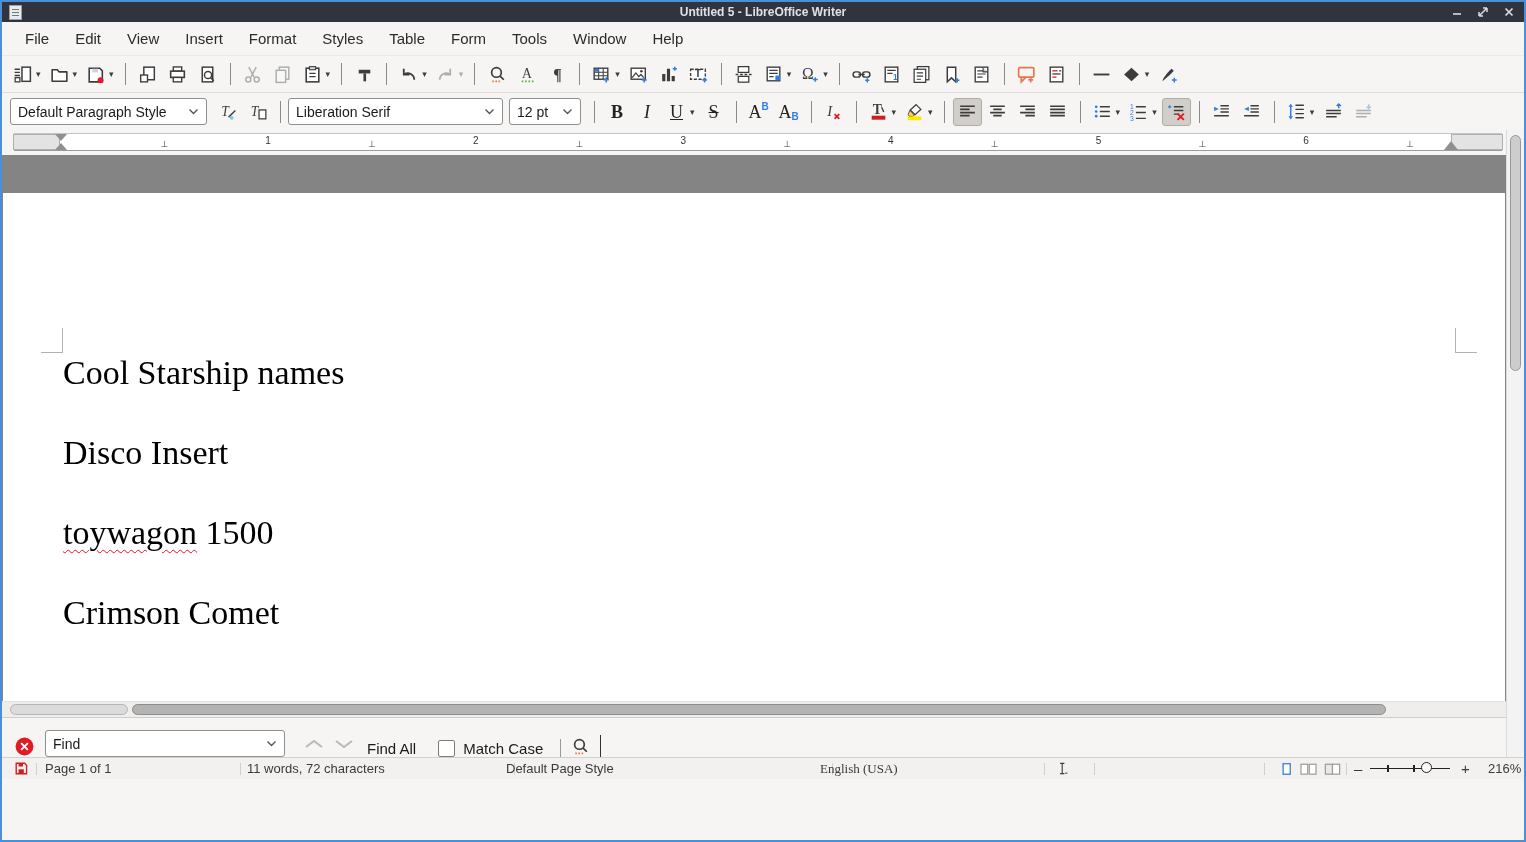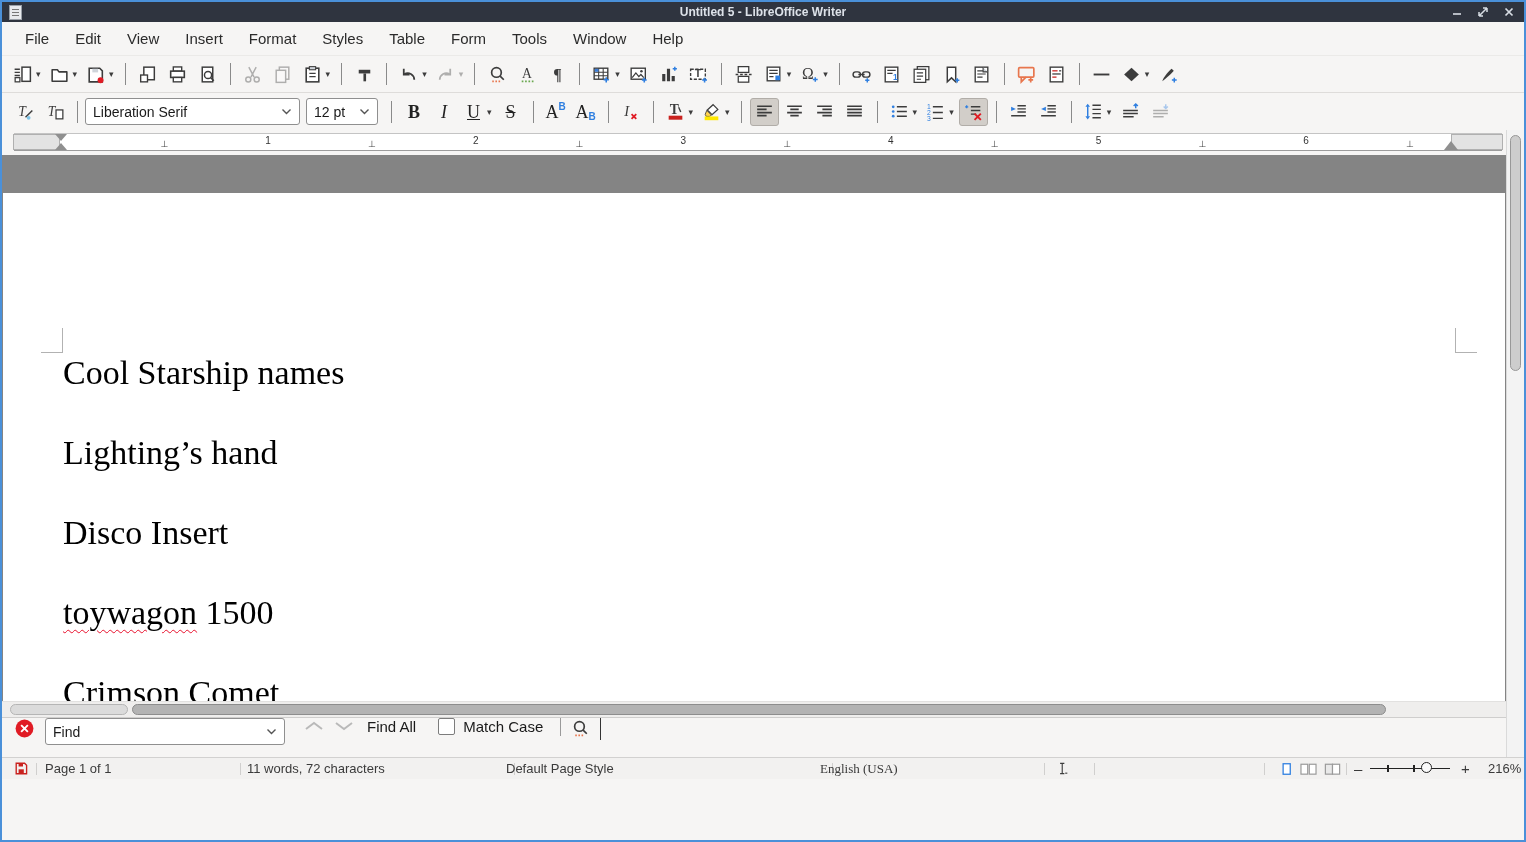--- a/index.html
+++ b/index.html
@@ -80,21 +80,21 @@
   .vthumb { position:absolute; left:3px; top:5px; width:11px; height:236px; background:#cdcdcd;
              border:1px solid #989898; border-radius:7px; }
   .hscroll { height:16px; background:#efeeed; position:relative; margin-right:18px;
              border-top:1px solid #e2e1e0; }
   .hthumb-light { position:absolute; left:8px; top:2px; width:118px; height:11px; background:#dbdbdb;
              border:1px solid #b5b5b5; border-radius:6px; }
   .hthumb-dark { position:absolute; left:130px; top:2px; width:1254px; height:11px; background:#b3b3b3;
              border:1px solid #8d8d8d; border-radius:6px; }
 
   
-  .findbar { height:40px; background:#f6f5f4; border-top:1px solid #cfcecd; display:flex; align-items:flex-start; }
+  .findbar { height:40px; background:#f6f5f4; border-top:1px solid #cfcecd; display:flex; align-items:flex-end; }
   .find-close { margin:0 10px 0 12px; display:flex; }
   .find-combo { width:240px; height:27px; }
   .find-nav { margin:0 4px; color:#b9b9b9; font-size:17px; }
   .find-label { font-size:15px; color:#1a1a1a; margin:0 8px; }
   .checkbox { width:17px; height:17px; background:#fff; border:1px solid #7c7c7c; border-radius:2px; margin-left:14px; }
   .fsep { width:1px; height:18px; background:#9a9a9a; margin:0 9px; }
   .fsep.dark { height:22px; background:#333; }
 
   
   .statusbar { height:22px; background:#f2f1f0; border-top:1px solid #d2d1d0; position:relative;
@@ -439,20 +439,28 @@
         <span class="ic">
           <svg width="21" height="21" viewBox="0 0 20 20">
             <path d="M4 16.5c1-4 7-10.5 9-12l2 2c-1.5 2-8 8-11 10z" fill="#3c3c3c"></path>
             <path d="M15.5 13v4.5M13.2 15.2h4.6" stroke="#2f7fe0" stroke-width="1.4"></path>
           </svg>
         </span>
       </div>
     </div>
 
   <div class="toolbar fmt">
+    <div class="combo combo-para">
+      <span>Default Paragraph Style</span>
+      <span class="cv">
+          <svg width="11" height="8" viewBox="0 0 11 8">
+            <path d="M1.5 1.5l4 4 4-4" fill="none" stroke="#555" stroke-width="1.4"></path>
+          </svg>
+        </span>
+    </div>
     <div style="display:flex;">
         <div class="tbtn">
           <span class="ic">
             <svg width="21" height="21" viewBox="0 0 20 20">
               <text x="3" y="14" font-size="13" font-family="serif" font-style="italic" fill="#3c3c3c">T</text>
               <path d="M10 15.5l6.5-6.5" stroke="#3c3c3c" stroke-width="1.4"></path>
               <circle cx="13" cy="16" r="1.8" fill="#7ec4e8"></circle>
             </svg>
           </span>
         </div>
@@ -679,21 +687,20 @@
         <span class="rtick" style="left: 1395.9px;">⊥</span>
       </div>
   </div>
 
   <div class="docarea">
     <div class="page">
       <div class="corner tl"></div>
       <div class="corner tr"></div>
       <div class="pagetext">
           <p><span>Cool Starship names</span></p>
-          <p><span>Lighting’s hand</span></p>
           <p><span>Disco Insert</span></p>
           <p><span class="spell">toywagon</span><span> 1500</span></p>
           <p><span>Crimson Comet</span></p>
         </div>
     </div>
   </div>
 
   <div class="hscroll">
     <div class="hthumb-light"></div>
     <div class="hthumb-dark"></div>

